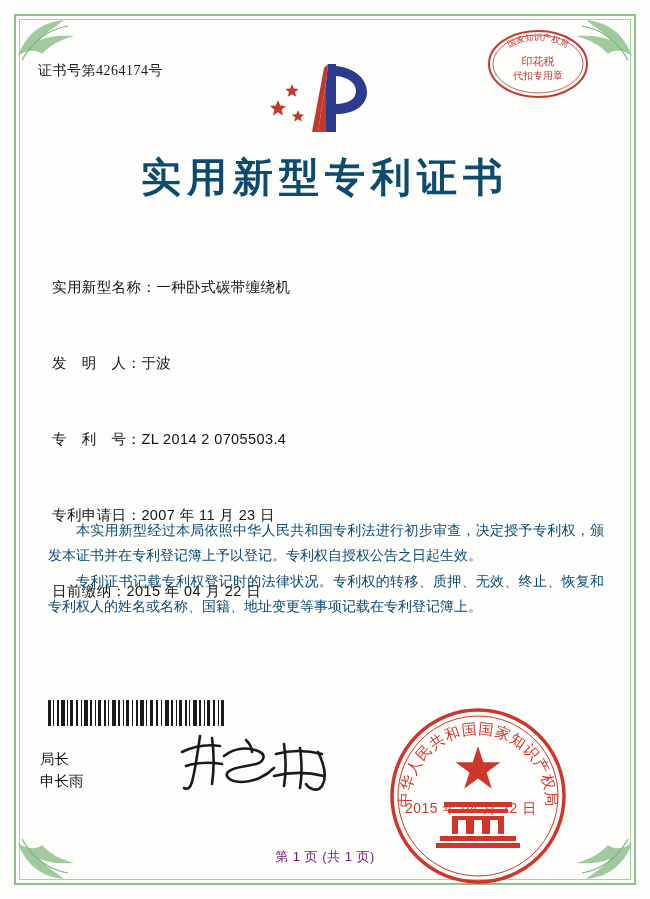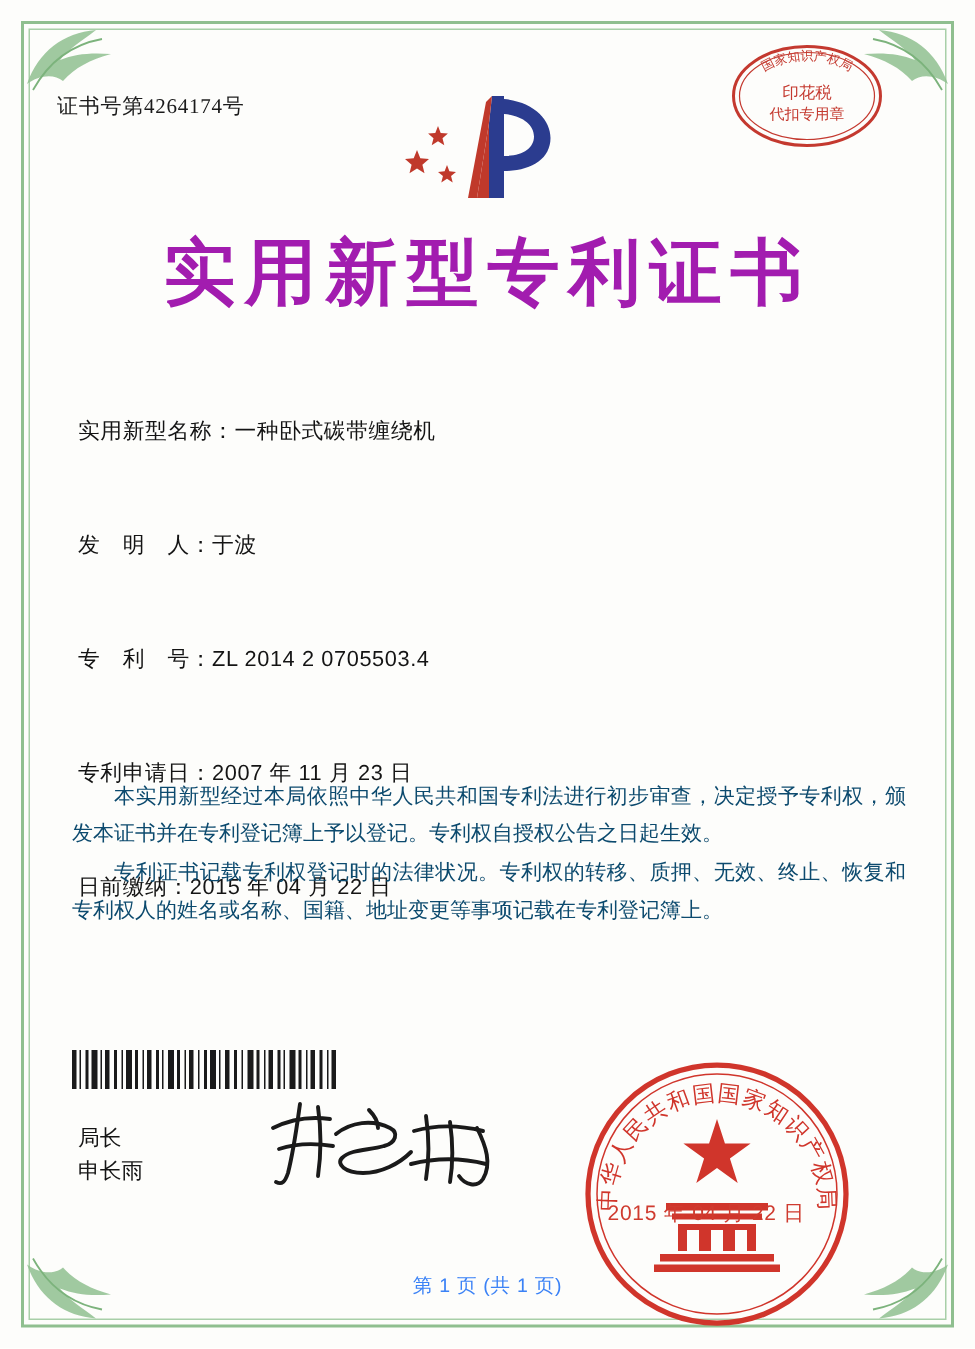--- a/index.html
+++ b/index.html
@@ -76,24 +76,24 @@
     height: 72px;
     color: #c4392f;
   }
 
   .doc-title {
     position: absolute;
     left: 0;
     right: 0;
     top: 150px;
     text-align: center;
-    font-size: 48px;
+    font-size: 40px;
     font-weight: bold;
     letter-spacing: 6px;
-    color: #a21caf;
+    color: #0c4a6e;
     font-family: "DejaVu Serif", "Liberation Serif", serif;
   }
 
   
   .fields {
     position: absolute;
     left: 52px;
     top: 246px;
     width: 548px;
   }
@@ -136,21 +136,21 @@
     position: absolute;
     left: 48px;
     top: 700px;
     width: 176px;
     height: 26px;
   }
 
   
   .sig-label {
     position: absolute;
-    left: 52px;
+    left: 40px;
     top: 748px;
     font-size: 14.5px;
     line-height: 22px;
     color: #141414;
     font-family: "Liberation Sans", sans-serif;
   }
   .signature {
     position: absolute;
     left: 172px;
     top: 726px;
@@ -178,21 +178,21 @@
   }
 
   
   .footer {
     position: absolute;
     left: 0;
     right: 0;
     top: 848px;
     text-align: center;
     font-size: 13px;
-    color: #3b82f6;
+    color: #701a75;
     font-family: "Liberation Sans", sans-serif;
     letter-spacing: 0.5px;
   }
 </style>
 </head>
 <body>
 
 <div class="page">
 
   <div class="border-outer"></div>

